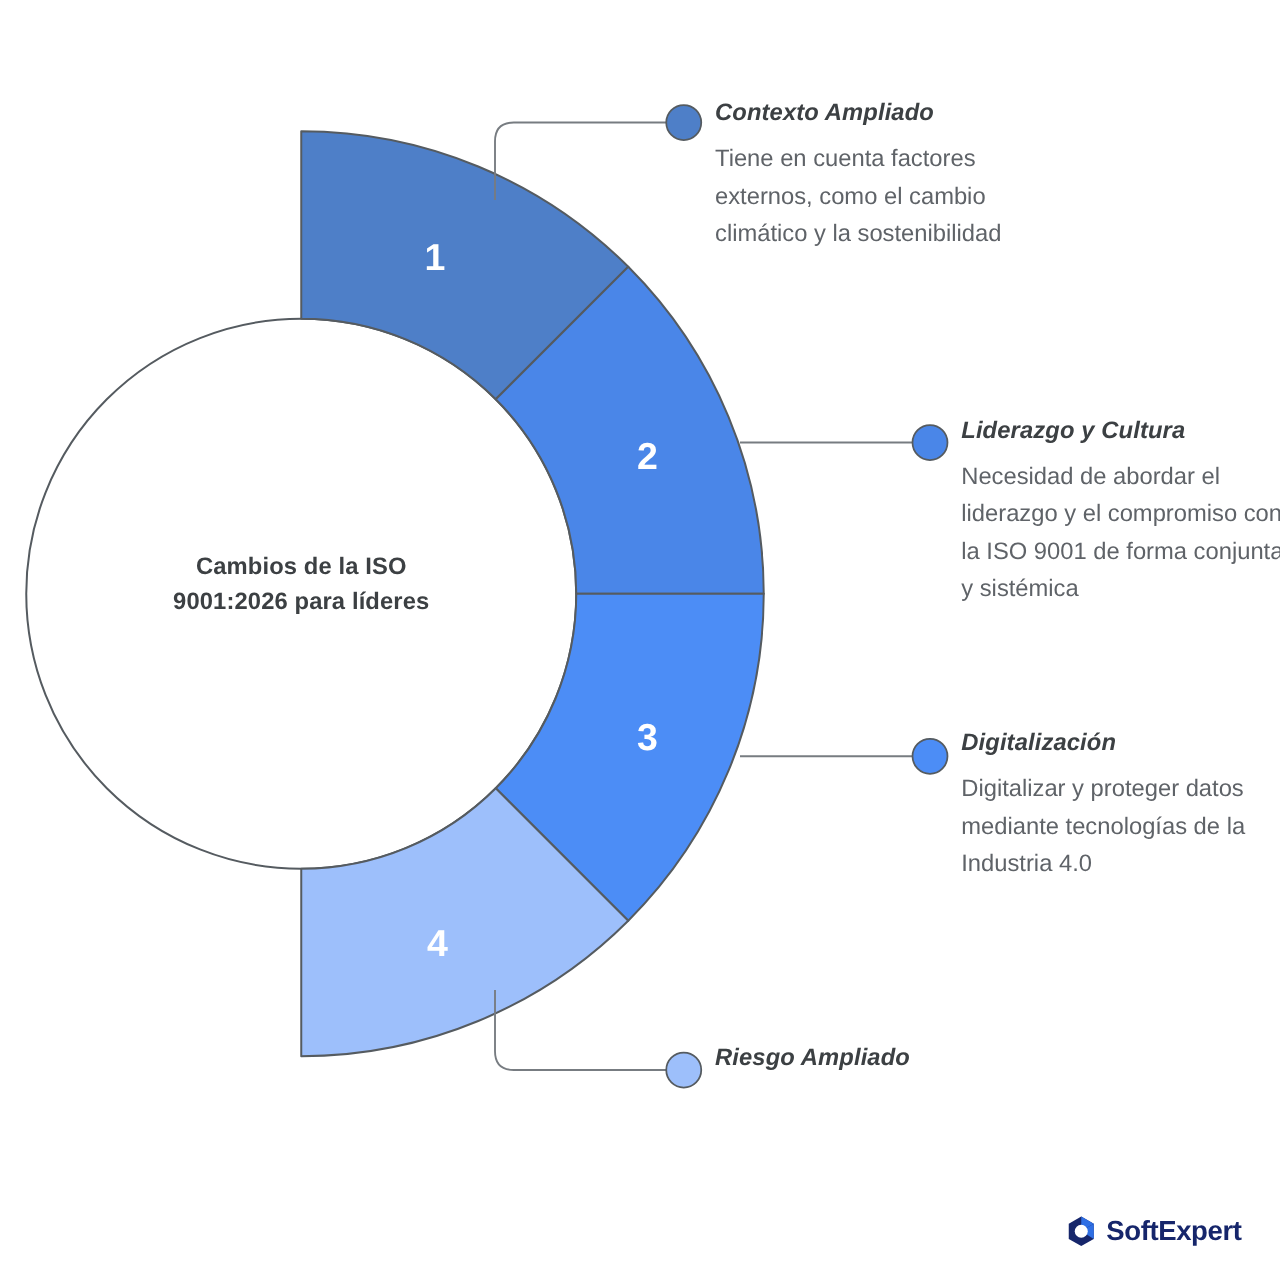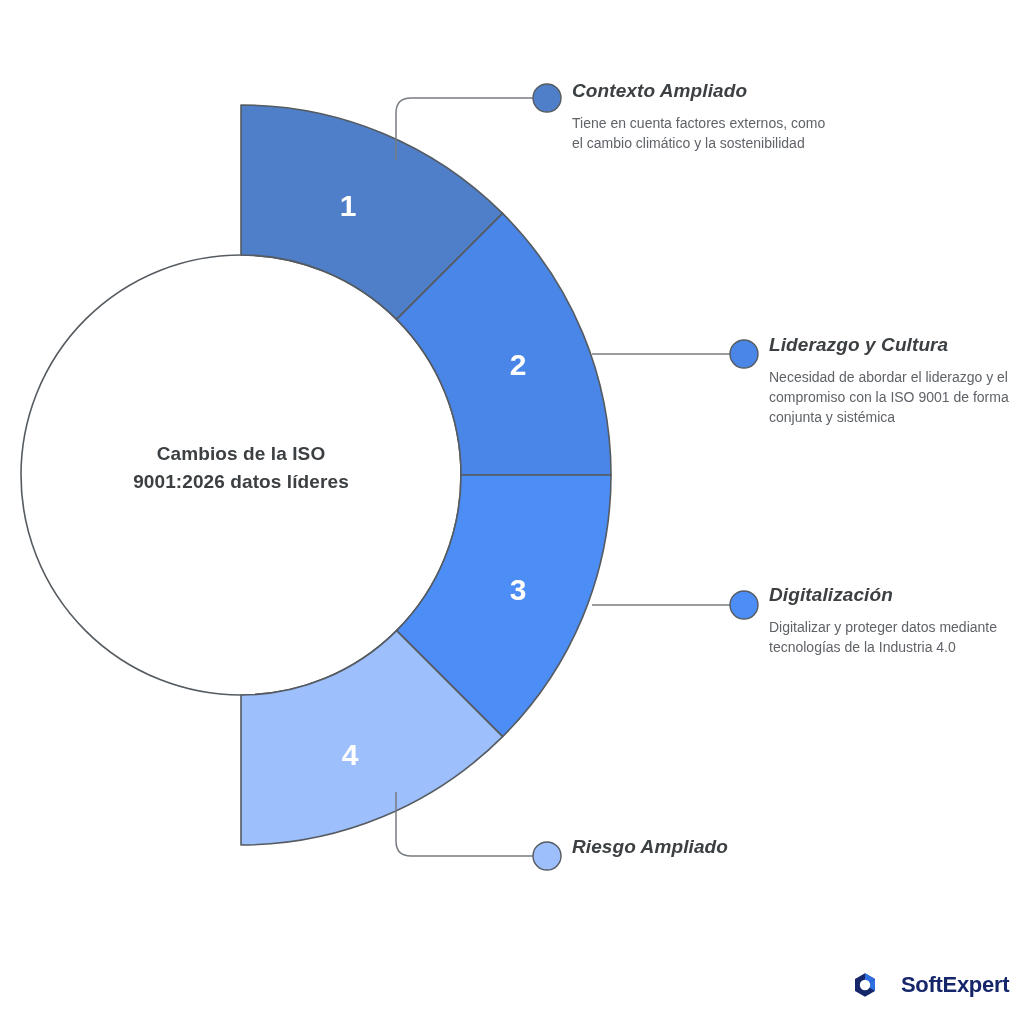--- a/index.html
+++ b/index.html
@@ -59,38 +59,38 @@
   .callout-title {
     font-size: 19px;
     font-weight: bold;
     color: #3c4043;
     line-height: 24px;
     margin: 0 0 10px 0;
     letter-spacing: 0.1px;
     font-style: italic;
   }
   .callout-desc {
-    font-size: 14px;
-    line-height: 20px;
+    font-size: 19px;
+    line-height: 30px;
     color: #5f6368;
     margin: 0;
   }
 
   #callout-1 { left: 572px; top: 79px; }
   #callout-2 { left: 769px; top: 333px; }
   #callout-3 { left: 769px; top: 583px; }
   #callout-4 { left: 572px; top: 835px; }
 
   .logo {
     position: absolute;
     left: 852px;
     top: 972px;
     display: flex;
     align-items: center;
-    gap: 23px;
+    gap: 7px;
   }
   .logo-text {
     font-size: 22px;
     font-weight: bold;
     color: #16266b;
     letter-spacing: -0.3px;
     line-height: 1;
   }
 </style>
 </head>
@@ -139,21 +139,21 @@
 
     <path d="M 592 605 L 732 605" fill="none" stroke="#777c81" stroke-width="1.5"></path>
     <circle cx="744" cy="605" r="14" fill="#4c8df6" stroke="#555b60" stroke-width="1.4"></circle>
 
     <path d="M 396 792 L 396 841 Q 396 856 411 856 L 536 856" fill="none" stroke="#777c81" stroke-width="1.5"></path>
     <circle cx="547" cy="856" r="14" fill="#9dbffb" stroke="#555b60" stroke-width="1.4"></circle>
   </svg>
 
   <div class="center-label">
     <div>Cambios de la ISO</div>
-    <div>9001:2026 datos líderes</div>
+    <div>9001:2026 para líderes</div>
   </div>
 
   <div class="callout" id="callout-1">
     <p class="callout-title">Contexto Ampliado</p>
     <p class="callout-desc">Tiene en cuenta factores externos, como el cambio climático y la sostenibilidad</p>
   </div>
 
   <div class="callout" id="callout-2">
     <p class="callout-title">Liderazgo y Cultura</p>
     <p class="callout-desc">Necesidad de abordar el liderazgo y el compromiso con la ISO 9001 de forma conjunta y sistémica</p>

